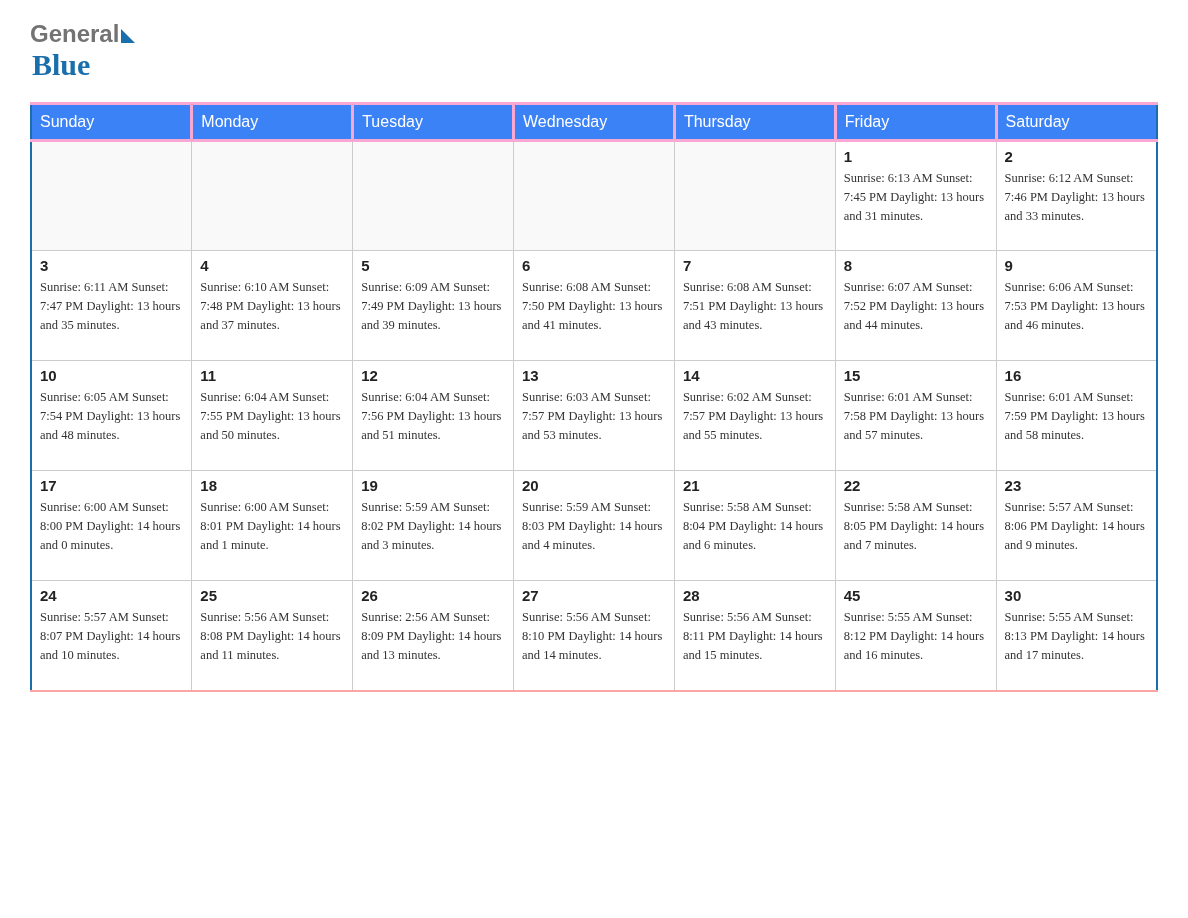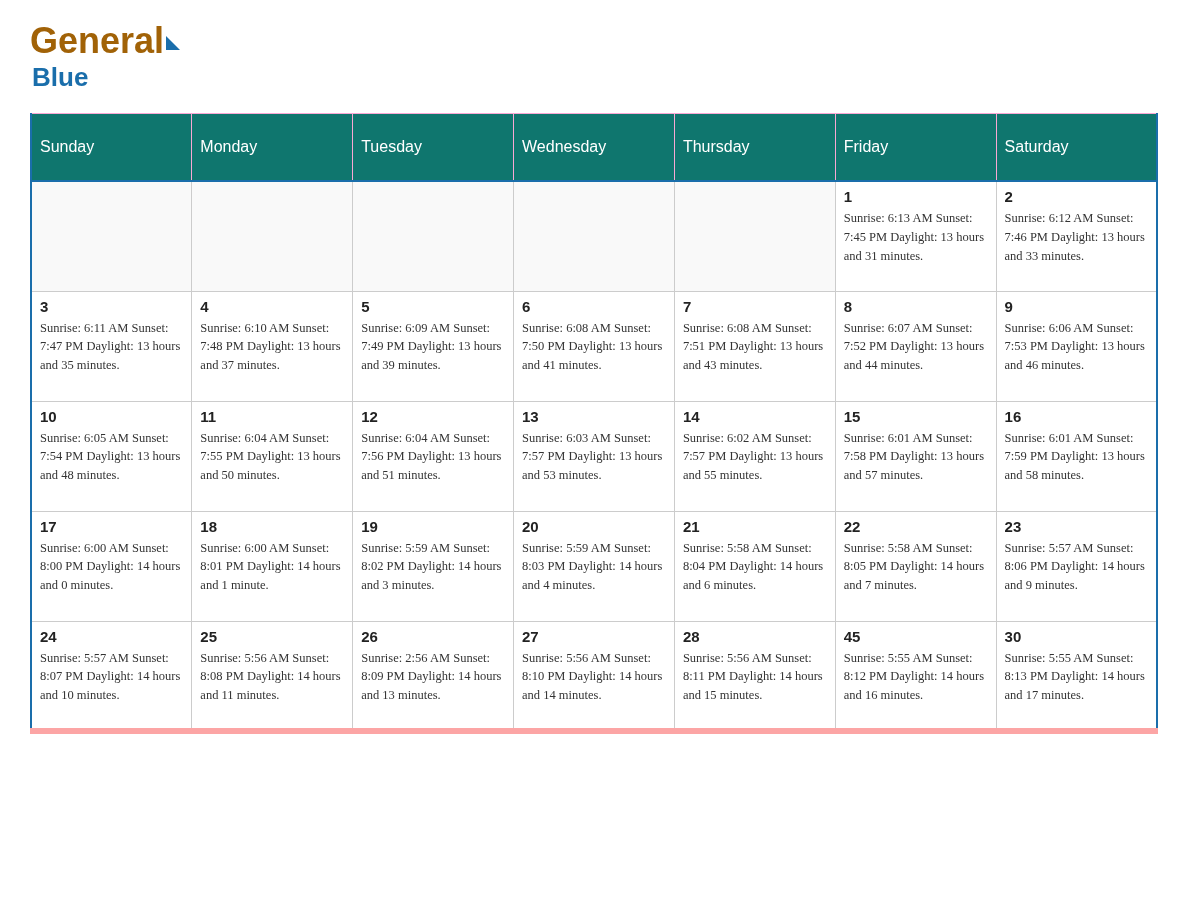--- a/index.html
+++ b/index.html
@@ -19,38 +19,39 @@
     .logo {
       display: flex;
       flex-direction: column;
       align-items: flex-start;
     }
     .logo-top {
       display: flex;
       align-items: center;
     }
     .logo-general {
-      font-size: 36px;
+      font-size: 24px;
       font-weight: bold;
-      color: #a16207;
+      color: #737373;
     }
     .logo-triangle {
       width: 0;
       height: 0;
       border-left: 14px solid #1a6eab;
       border-top: 14px solid transparent;
       border-bottom: 0px solid transparent;
       margin-left: 2px;
       margin-top: 4px;
     }
     .logo-blue {
-      font-size: 26px;
+      font-size: 30px;
       font-weight: bold;
       color: #1a6eab;
       margin-left: 2px;
+      font-family: Liberation Serif, serif;
     }
     .title-block {
       text-align: right;
     }
     .title-month {
       font-size: 52px;
       font-weight: normal;
       color: #222;
       line-height: 1.1;
     }
@@ -58,27 +59,27 @@
       font-size: 20px;
       color: #555;
       margin-top: 4px;
     }
     table {
       width: 100%;
       border-collapse: collapse;
       table-layout: fixed;
     }
     th {
-      background-color: #0f766e;
+      background-color: #3b82f6;
       color: #fff;
       font-size: 16px;
       font-weight: normal;
-      padding: 24px 8px;
+      padding: 8px 8px;
       text-align: left;
-      border: 1px solid #f9a8d4;
+      border: 3px solid #f9a8d4;
     }
     td {
       vertical-align: top;
       padding: 6px 8px;
       border: 1px solid #ccc;
       font-size: 13px;
       color: #333;
       height: 110px;
     }
     .day-num {
@@ -91,21 +92,21 @@
     .day-info {
       font-size: 12.5px;
       line-height: 1.5;
       color: #333;
       font-family: Liberation Serif, serif;
     }
     td.empty {
       background: #f9f9f9;
     }
     tr:last-child td {
-      border-bottom: 6px solid #fca5a5;
+      border-bottom: 2px solid #fca5a5;
     }
     thead tr th:first-child {
       border-left: 2px solid #1a6eab;
     }
     thead tr th:last-child {
       border-right: 2px solid #1a6eab;
     }
     tbody tr td:first-child {
       border-left: 2px solid #1a6eab;
     }

